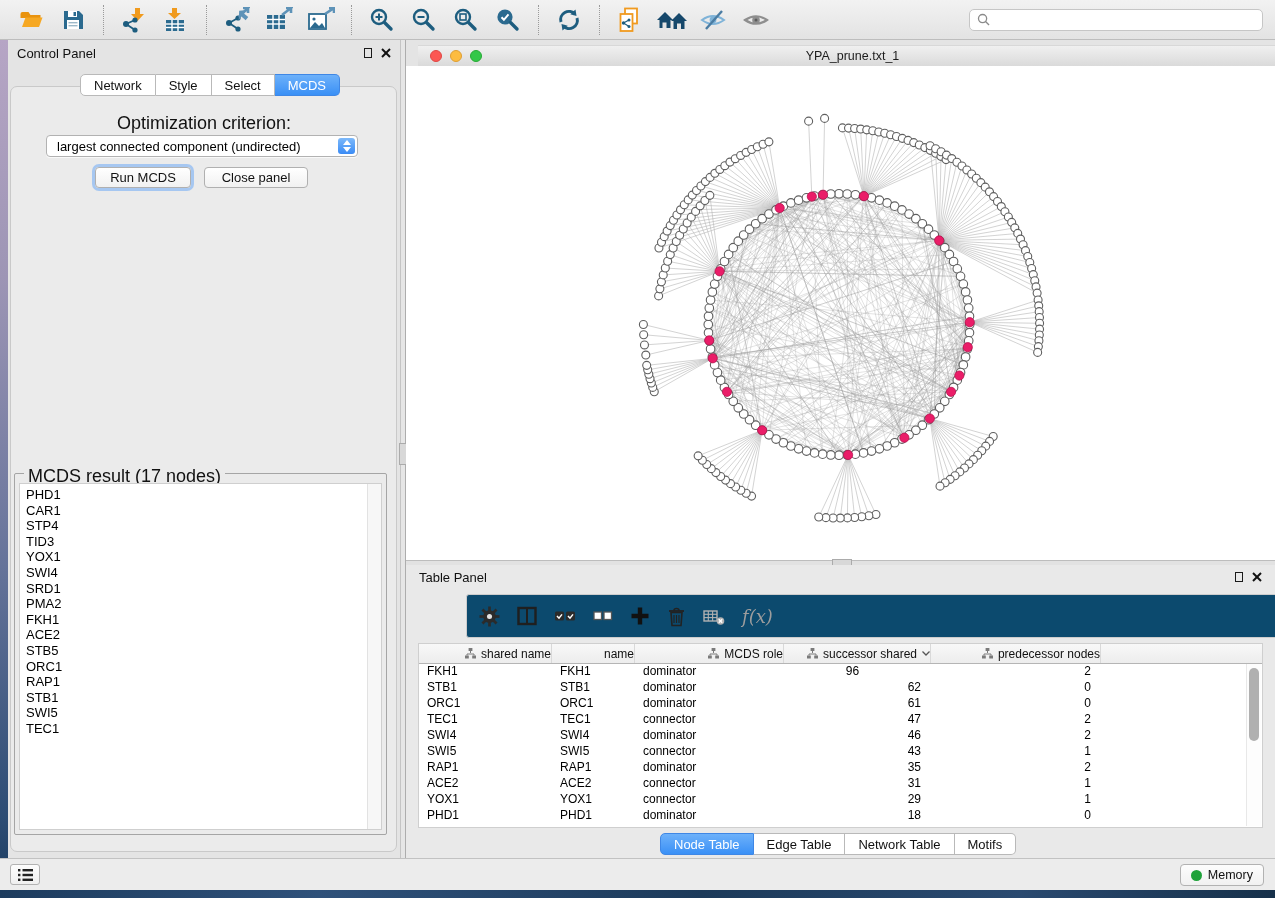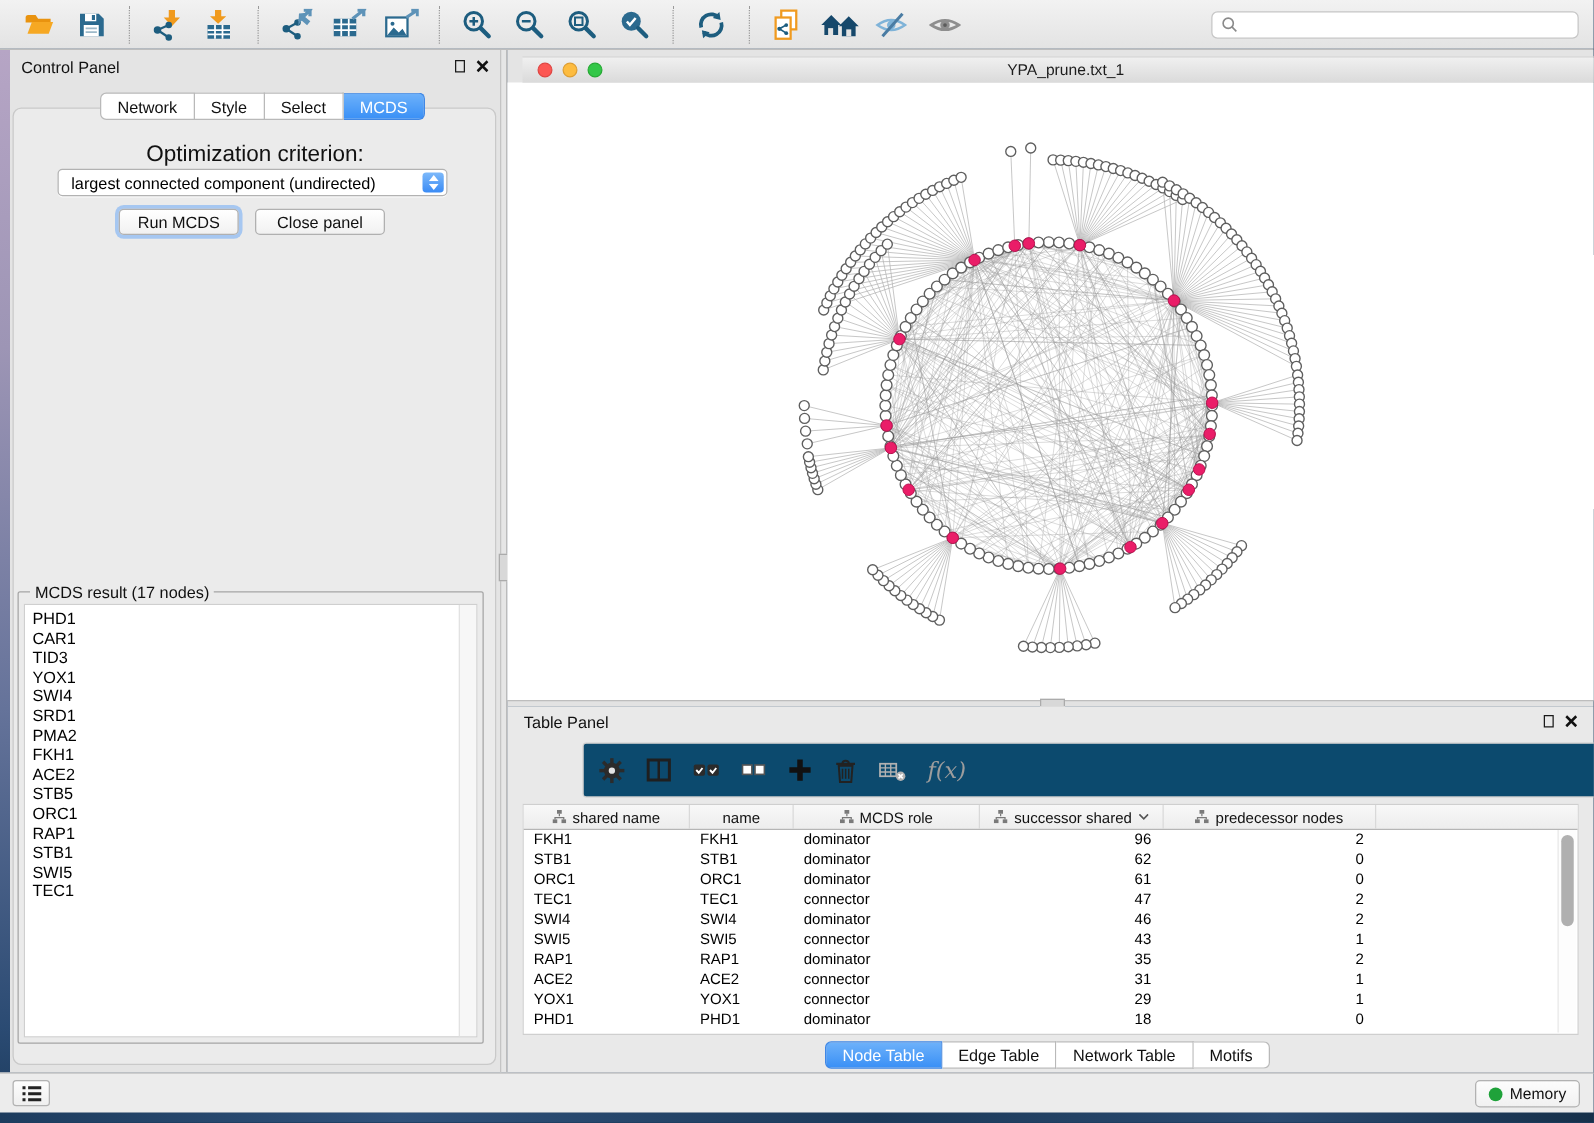--- a/index.html
+++ b/index.html
@@ -45,21 +45,21 @@
     background:linear-gradient(#7db9fa,#3a8bf5);display:flex;flex-direction:column;
     align-items:center;justify-content:center;gap:2px;}
   .btn{position:absolute;height:21px;background:linear-gradient(#ffffff,#f1f1f1);
     border:1px solid #b0b0b0;border-radius:4px;font-size:13px;color:#111;
     display:flex;align-items:center;justify-content:center;cursor:default;
     font-family:"Liberation Sans",sans-serif;}
   #run-btn{left:87px;top:127px;width:96px;box-shadow:0 0 0 3px rgba(110,170,245,.55);}
   #closep-btn{left:196px;top:127px;width:104px;}
   #result-group{position:absolute;left:6px;top:433px;width:371px;height:360px;
     border:1px solid #a5a5a5;border-radius:2px;}
-  #result-title{position:absolute;left:9px;top:-8px;background:#ebebeb;padding:0 4px;font-size:13px;color:#111;}
+  #result-title{position:absolute;left:9px;top:-8px;background:#ebebeb;padding:0 4px;font-size:18px;color:#111;}
   #result-list{position:absolute;left:4px;top:9px;right:4px;bottom:4px;background:#fff;
     border:1px solid #cfcfcf;overflow:hidden;}
   .list-track{position:absolute;right:0;top:0;width:13px;height:100%;background:#f7f7f7;
     border-left:1px solid #e2e2e2;}
   .list-item{font-size:13px;line-height:15.6px;padding-left:6px;color:#000;}
   #result-items{padding-top:3px;}
   
   #v-split{position:absolute;left:400px;top:40px;width:6px;height:818px;background:#e6e6e6;
     border-left:1px solid #c4c4c4;border-right:1px solid #adadad;box-sizing:border-box;}
   #v-handle{position:absolute;left:399px;top:443px;width:8px;height:22px;background:#d8d8d8;
@@ -85,21 +85,21 @@
   #tp-header{height:24px;display:flex;align-items:center;padding:0 13px;}
   #tp-toolbar{position:absolute;left:12px;top:29px;width:845px;height:44px;box-sizing:border-box;
     background:#0c4a6e;border:1px solid #cdcdcd;border-radius:3px;display:flex;align-items:center;
     padding:0 12px;gap:17px;margin-left:48px;}
   .ttb{background:none;border:none;padding:0;display:flex;align-items:center;justify-content:center;height:30px;}
   .fx{font-family:"DejaVu Serif",serif;font-style:italic;font-size:18px;color:#9d9d9d;}
   #tp-table{position:absolute;left:12px;top:78px;width:845px;height:185px;background:#fff;
     border:1px solid #cfcfcf;box-sizing:border-box;}
   #thead{height:20px;display:flex;background:linear-gradient(#f8f8f8,#ededed);
     border-bottom:1px solid #b5b5b5;box-sizing:border-box;}
-  .th{display:flex;align-items:center;justify-content:center;gap:5px;font-size:12px;color:#111;
+  .th{display:flex;align-items:center;justify-content:flex-end;gap:5px;font-size:12px;color:#111;
     border-right:1px solid #d9d9d9;box-sizing:border-box;height:100%;}
   .th.filler{border-right:none;flex:1;}
   .trow{height:16px;display:flex;font-size:12px;color:#000;}
   .td{box-sizing:border-box;overflow:hidden;white-space:nowrap;}
   .td.left{padding-left:8px;}
   .td.num{text-align:right;padding-right:10px;}
   #vscroll{position:absolute;right:1px;top:20px;width:14px;bottom:1px;background:#fdfdfd;
     border-left:1px solid #e8e8e8;}
   #vthumb{position:absolute;left:2px;right:2px;top:4px;height:73px;background:#b0b0b0;border-radius:6px;}
   #tp-tabs{position:absolute;left:254px;top:268px;display:flex;}
@@ -332,20 +332,21 @@
     </span>
   </div>
   <button class="btn" id="run-btn">Run MCDS</button>
   <button class="btn" id="closep-btn">Close panel</button>
   <div id="result-group">
     <span id="result-title">MCDS result (17 nodes)</span>
     <div id="result-list">
       <div id="result-items">
           <div class="list-item">PHD1</div>
           <div class="list-item">CAR1</div>
+          <div class="list-item">STP4</div>
           <div class="list-item">TID3</div>
           <div class="list-item">YOX1</div>
           <div class="list-item">SWI4</div>
           <div class="list-item">SRD1</div>
           <div class="list-item">PMA2</div>
           <div class="list-item">FKH1</div>
           <div class="list-item">ACE2</div>
           <div class="list-item">STB5</div>
           <div class="list-item">ORC1</div>
           <div class="list-item">RAP1</div>
@@ -1337,21 +1338,21 @@
           </svg>
           <span>predecessor nodes</span>
         </div>
         <div class="th filler"></div>
       </div>
     <div id="tbody">
         <div class="trow">
           <div class="td left" style="width: 133px;">FKH1</div>
           <div class="td left" style="width: 83px;">FKH1</div>
           <div class="td left" style="width: 149px;">dominator</div>
-          <div class="td num" style="width: 147px;">96</div>
+          <div class="td num" style="width: 147px; text-align: center;">96</div>
           <div class="td num" style="width: 170px;">2</div>
         </div>
         <div class="trow">
           <div class="td left" style="width: 133px;">STB1</div>
           <div class="td left" style="width: 83px;">STB1</div>
           <div class="td left" style="width: 149px;">dominator</div>
           <div class="td num" style="width: 147px;">62</div>
           <div class="td num" style="width: 170px;">0</div>
         </div>
         <div class="trow">

